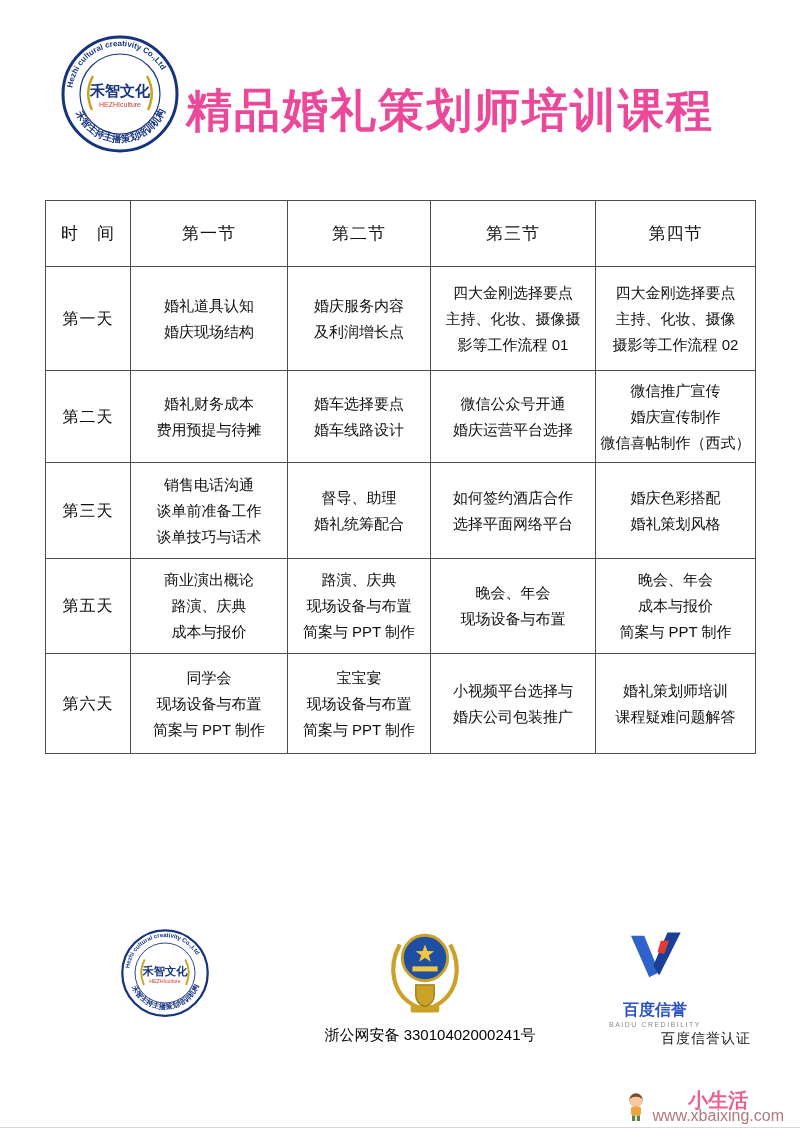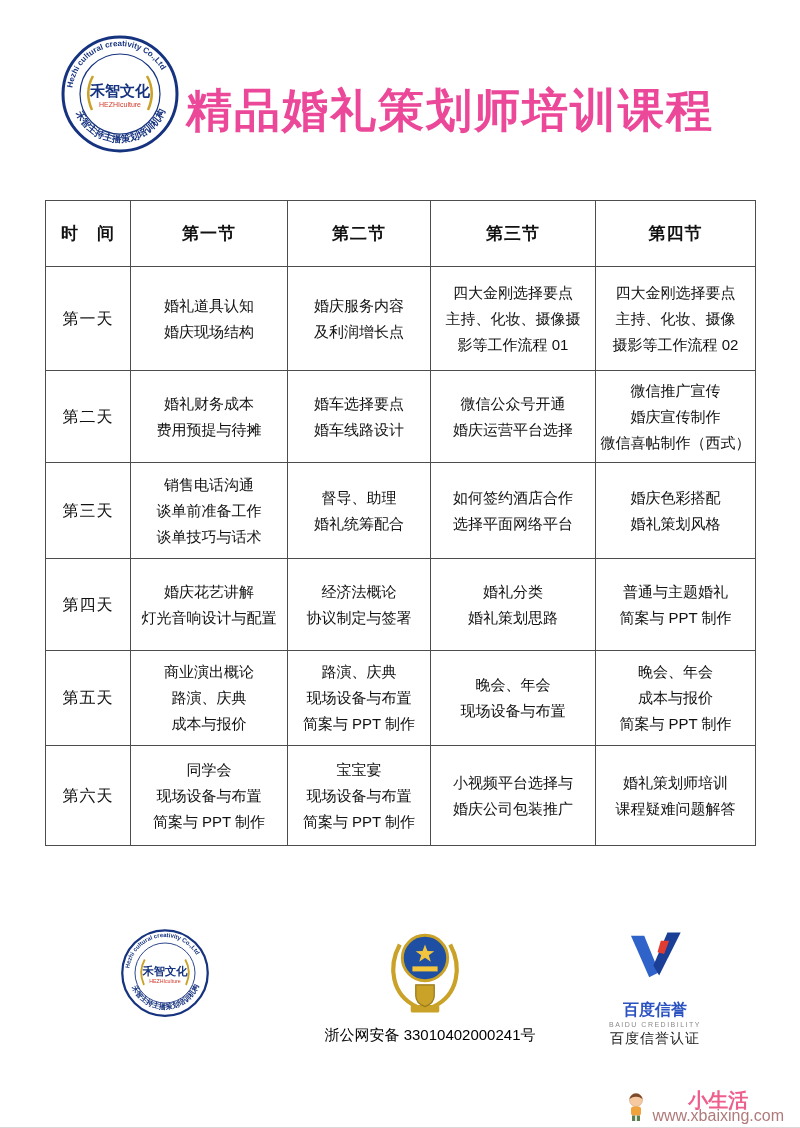--- a/index.html
+++ b/index.html
@@ -9,37 +9,37 @@
 
   
   .logo-top { position:absolute; left:60px; top:34px; }
   .page-title { position:absolute; left:186px; top:80px; font-size:46px; font-weight:bold;
                 letter-spacing:2px; color:#ec4899; white-space:nowrap; }
 
   
   .schedule { position:absolute; left:45px; top:200px; width:710px; border-collapse:collapse; table-layout:fixed; }
   .schedule th, .schedule td { border:1px solid #4d4d4d; text-align:center; vertical-align:middle;
                                white-space:pre-line; color:#111; }
-  .schedule th { height:66px; font-size:17px; font-weight:bold; letter-spacing:1px; }
+  .schedule th { height:66px; font-size:17px; font-weight:normal; letter-spacing:1px; }
   .schedule td { font-size:15px; line-height:26px; }
   .schedule td.day { font-size:16px; letter-spacing:1px; }
   tr.r1 td { height:104px; } tr.r2 td { height:92px; } tr.r3 td { height:96px; }
   tr.r4 td { height:92px; } tr.r5 td { height:95px; } tr.r6 td { height:100px; }
 
   
   .logo-footer { position:absolute; left:120px; top:928px; }
   .copyright { position:absolute; left:45px; top:1028px; width:240px; text-align:center;
                font-size:13px; color:#333; }
   .police-badge { position:absolute; left:383px; top:922px; }
   .police-no { position:absolute; left:300px; top:1026px; width:260px; text-align:center;
                font-size:15px; font-weight:normal; color:#000; }
   .baidu-block { position:absolute; left:575px; top:928px; width:160px; text-align:center; }
   .baidu-name { font-size:16px; font-weight:bold; color:#2a52c0; margin-top:16px; }
   .baidu-en { font-size:7px; color:#8a8a8a; letter-spacing:1.5px; }
-  .baidu-cert { position:absolute; left:575px; top:1030px; width:160px; text-align:center;
+  .baidu-cert { position:absolute; left:591px; top:1030px; width:160px; text-align:right;
                 font-size:14px; color:#222; letter-spacing:1px; }
 
   
   .watermark { position:absolute; right:16px; bottom:6px; display:flex; align-items:flex-end; gap:5px; }
   .wm-text { display:flex; flex-direction:column; align-items:center; }
   .wm-name { font-size:20px; font-weight:bold; color:#ee5e8c; line-height:20px; }
   .wm-url  { font-size:16px; color:#b07a7a; line-height:12px; }
   .bottom-line { position:absolute; left:0; bottom:0; width:100%; border-top:1px solid #d9d9d9; }
 </style>
 </head>
@@ -116,31 +116,20 @@
       <td>销售电话沟通
 谈单前准备工作
 谈单技巧与话术</td>
       <td>督导、助理
 婚礼统筹配合</td>
       <td>如何签约酒店合作
 选择平面网络平台</td>
       <td>婚庆色彩搭配
 婚礼策划风格</td>
     </tr>
-    <tr class="r4">
-      <td class="day">第四天</td>
-      <td>婚庆花艺讲解
-灯光音响设计与配置</td>
-      <td>经济法概论
-协议制定与签署</td>
-      <td>婚礼分类
-婚礼策划思路</td>
-      <td>普通与主题婚礼
-简案与 PPT 制作</td>
-    </tr>
     <tr class="r5">
       <td class="day">第五天</td>
       <td>商业演出概论
 路演、庆典
 成本与报价</td>
       <td>路演、庆典
 现场设备与布置
 简案与 PPT 制作</td>
       <td>晚会、年会
 现场设备与布置</td>

